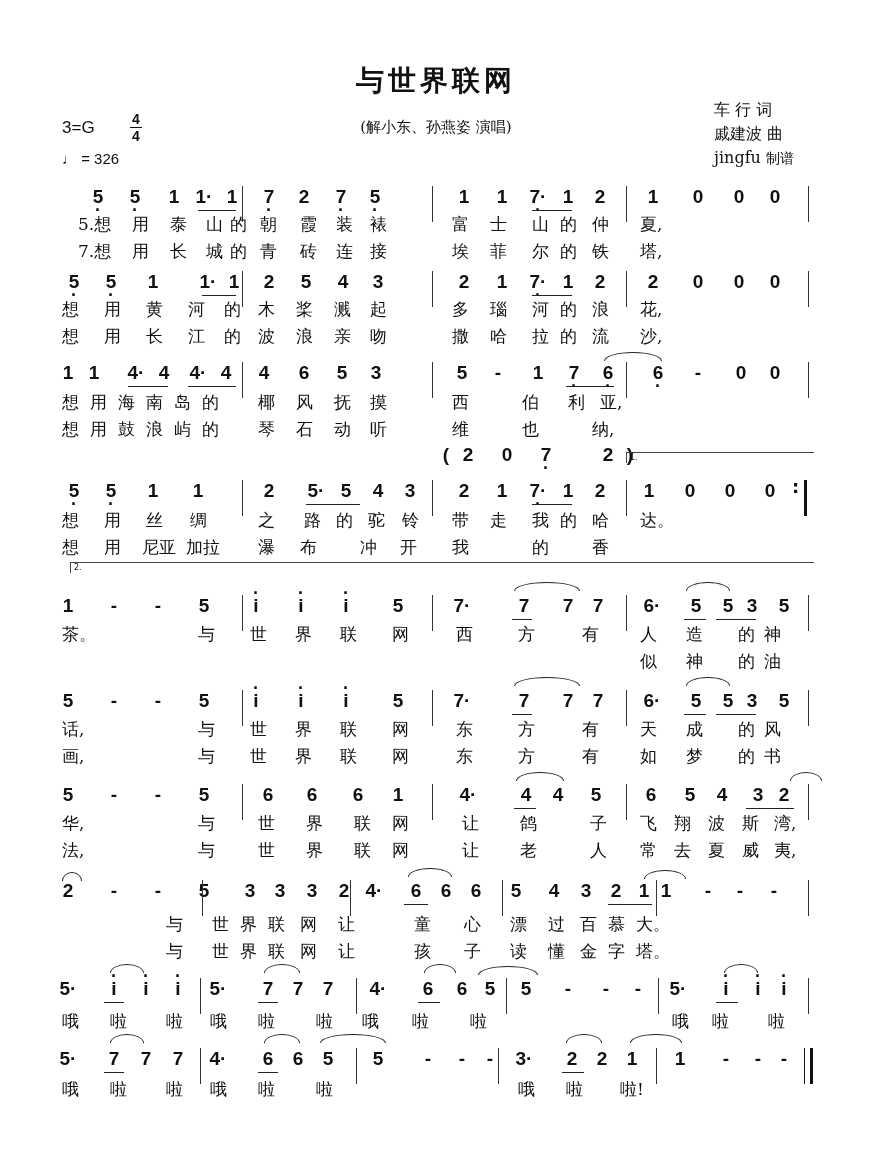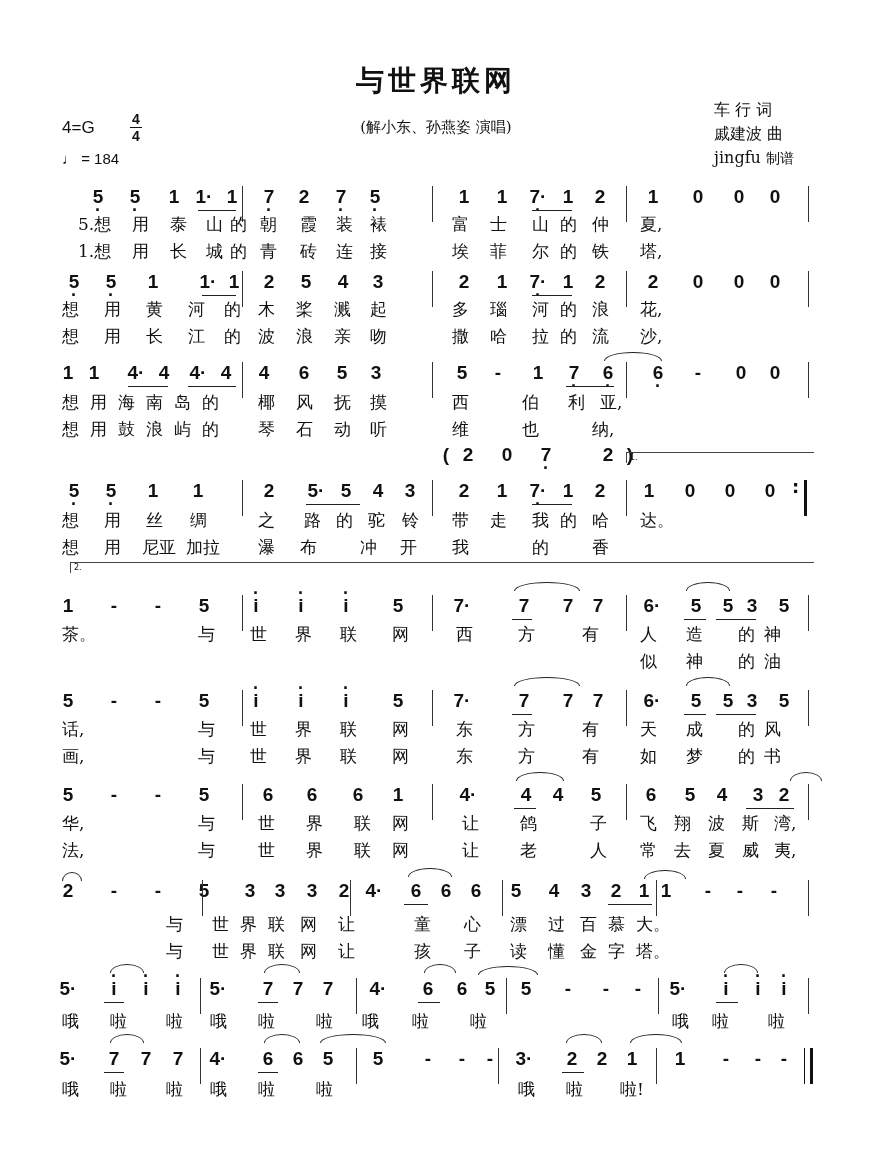--- a/index.html
+++ b/index.html
@@ -28,27 +28,27 @@
   .tie { position: absolute; border: 1.3px solid #222; border-bottom: none; border-radius: 50% 50% 0 0 / 100% 100% 0 0; height: 8px; }
   .c { position: absolute; font-size: 17px; font-family: "DejaVu Serif", serif; white-space: nowrap; }
   .volta { position: absolute; border-top: 1px solid #444; border-left: 1px solid #444; height: 10px; font-size: 8px; padding-left: 3px; }
   .repeat-dots { position: absolute; font-size: 18px; font-weight: bold; line-height: 10px; }
 </style>
 </head>
 <body>
 
 <div class="title">与世界联网</div>
 <div class="subtitle">(解小东、孙燕姿 演唱)</div>
-<div class="key">4=G</div>
+<div class="key">3=G</div>
 <div class="timesig">
   <div>4</div>
   <div class="bar"></div>
   <div>4</div>
 </div>
-<div class="tempo">♩ = 184</div>
+<div class="tempo">♩ = 326</div>
 <div class="credits">
   <div>车 行 词</div>
   <div>戚建波 曲</div>
   <div><span>jingfu</span> <span class="small">制谱</span></div>
 </div>
 
 <div id="score">
     <div class="n low" style="left: 88px; top: 186px; position: absolute;">5</div>
     <div class="n low" style="left: 125px; top: 186px; position: absolute;">5</div>
     <div class="n" style="left: 164px; top: 186px; position: absolute;">1</div>
@@ -81,21 +81,21 @@
     <div class="c" style="left: 260px; top: 213px;">朝</div>
     <div class="c" style="left: 300px; top: 213px;">霞</div>
     <div class="c" style="left: 336px; top: 213px;">装</div>
     <div class="c" style="left: 370px; top: 213px;">裱</div>
     <div class="c" style="left: 452px; top: 213px;">富</div>
     <div class="c" style="left: 490px; top: 213px;">士</div>
     <div class="c" style="left: 532px; top: 213px;">山</div>
     <div class="c" style="left: 560px; top: 213px;">的</div>
     <div class="c" style="left: 592px; top: 213px;">仲</div>
     <div class="c" style="left: 640px; top: 213px;">夏,</div>
-    <div class="c" style="left: 78px; top: 240px;">1.想</div>
+    <div class="c" style="left: 78px; top: 240px;">7.想</div>
     <div class="c" style="left: 132px; top: 240px;">用</div>
     <div class="c" style="left: 170px; top: 240px;">长</div>
     <div class="c" style="left: 206px; top: 240px;">城</div>
     <div class="c" style="left: 230px; top: 240px;">的</div>
     <div class="c" style="left: 260px; top: 240px;">青</div>
     <div class="c" style="left: 300px; top: 240px;">砖</div>
     <div class="c" style="left: 336px; top: 240px;">连</div>
     <div class="c" style="left: 370px; top: 240px;">接</div>
     <div class="c" style="left: 452px; top: 240px;">埃</div>
     <div class="c" style="left: 490px; top: 240px;">菲</div>

